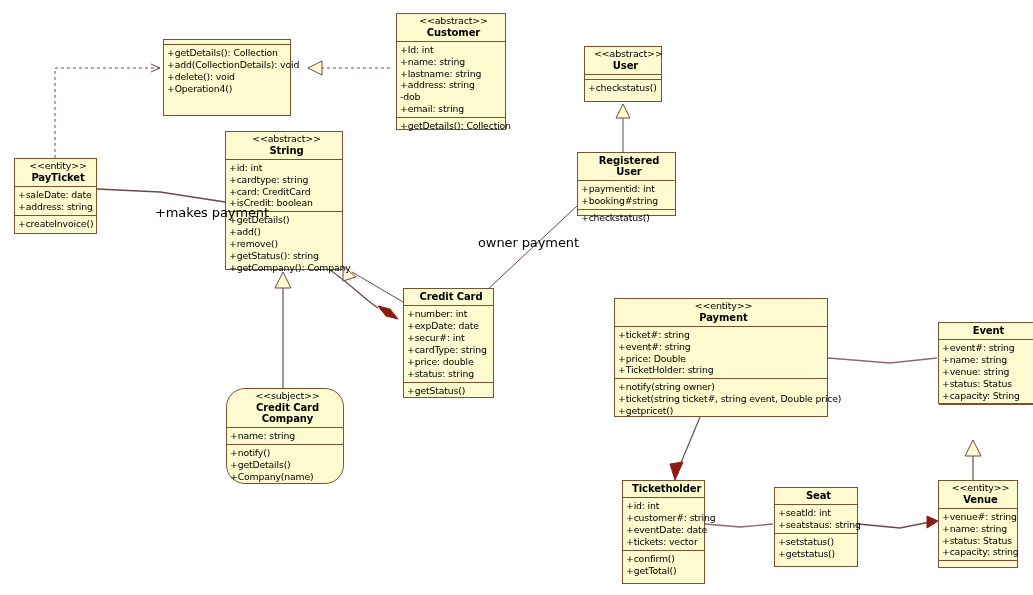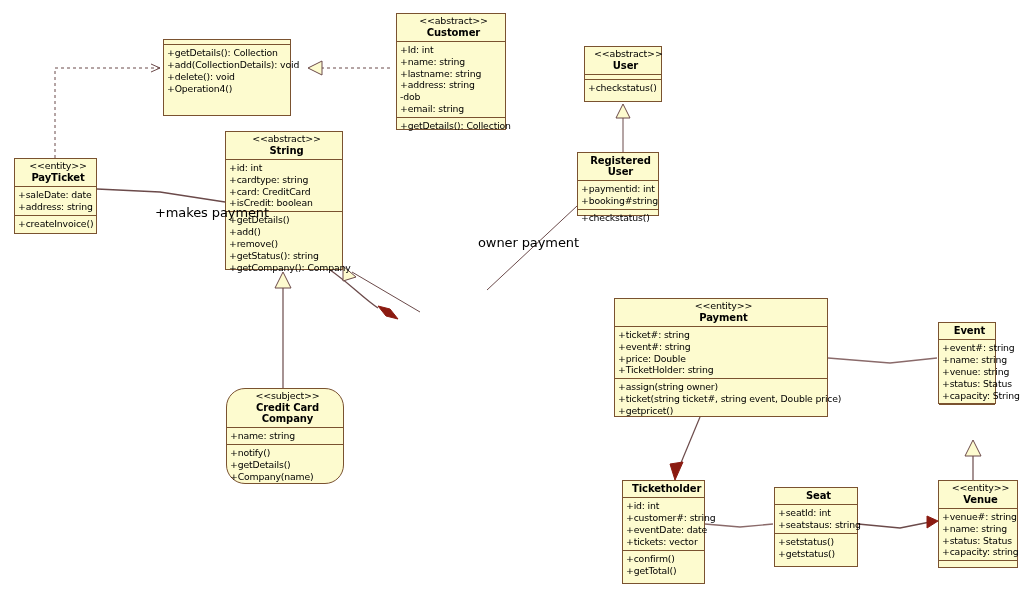--- a/index.html
+++ b/index.html
@@ -186,21 +186,21 @@
     <div class="uml-head">
       <span class="stereotype">&lt;&lt;abstract&gt;&gt;</span>
       <span class="cls-name">User</span>
     </div>
     <div class="uml-compartment" style="height:5px;padding:0;"></div>
     <div class="uml-compartment grow">
       <div class="member">+checkstatus()</div>
     </div>
   </div>
 
-  <div class="uml-class" style="left:577px; top:152px; width:82px; height:64px;">
+  <div class="uml-class" style="left:577px; top:152px; width:99px; height:64px;">
     <div class="uml-head">
       <span class="cls-name">Registered User</span>
     </div>
     <div class="uml-compartment">
       <div class="member">+paymentid: int</div>
       <div class="member">+booking#string</div>
     </div>
     <div class="uml-compartment grow">
       <div class="member">+checkstatus()</div>
     </div>
@@ -233,20 +233,36 @@
     </div>
     <div class="uml-compartment grow">
       <div class="member">+getDetails()</div>
       <div class="member">+add()</div>
       <div class="member">+remove()</div>
       <div class="member">+getStatus(): string</div>
       <div class="member">+getCompany(): Company</div>
     </div>
   </div>
 
+  <div class="uml-class" style="left:403px; top:288px; width:91px; height:110px;">
+    <div class="uml-head">
+      <span class="cls-name">Credit Card</span>
+    </div>
+    <div class="uml-compartment">
+      <div class="member">+number: int</div>
+      <div class="member">+expDate: date</div>
+      <div class="member">+secur#: int</div>
+      <div class="member">+cardType: string</div>
+      <div class="member">+price: double</div>
+      <div class="member">+status: string</div>
+    </div>
+    <div class="uml-compartment grow">
+      <div class="member">+getStatus()</div>
+    </div>
+  </div>
 
   <div class="uml-class" style="left:226px; top:388px; width:118px; height:96px;border-radius:19px;">
     <div class="uml-head">
       <span class="stereotype">&lt;&lt;subject&gt;&gt;</span>
       <span class="cls-name">Credit Card Company</span>
     </div>
     <div class="uml-compartment">
       <div class="member">+name: string</div>
     </div>
     <div class="uml-compartment grow">
@@ -261,27 +277,27 @@
       <span class="stereotype">&lt;&lt;entity&gt;&gt;</span>
       <span class="cls-name">Payment</span>
     </div>
     <div class="uml-compartment">
       <div class="member">+ticket#: string</div>
       <div class="member">+event#: string</div>
       <div class="member">+price: Double</div>
       <div class="member">+TicketHolder: string</div>
     </div>
     <div class="uml-compartment grow">
-      <div class="member">+assign(string owner)</div>
+      <div class="member">+notify(string owner)</div>
       <div class="member">+ticket(string ticket#, string event, Double price)</div>
       <div class="member">+getpricet()</div>
     </div>
   </div>
 
-  <div class="uml-class" style="left:938px; top:322px; width:58px; height:82px;">
+  <div class="uml-class" style="left:938px; top:322px; width:96px; height:82px;">
     <div class="uml-head">
       <span class="cls-name">Event</span>
     </div>
     <div class="uml-compartment">
       <div class="member">+event#: string</div>
       <div class="member">+name: string</div>
       <div class="member">+venue: string</div>
       <div class="member">+status: Status</div>
       <div class="member">+capacity: String</div>
     </div>

